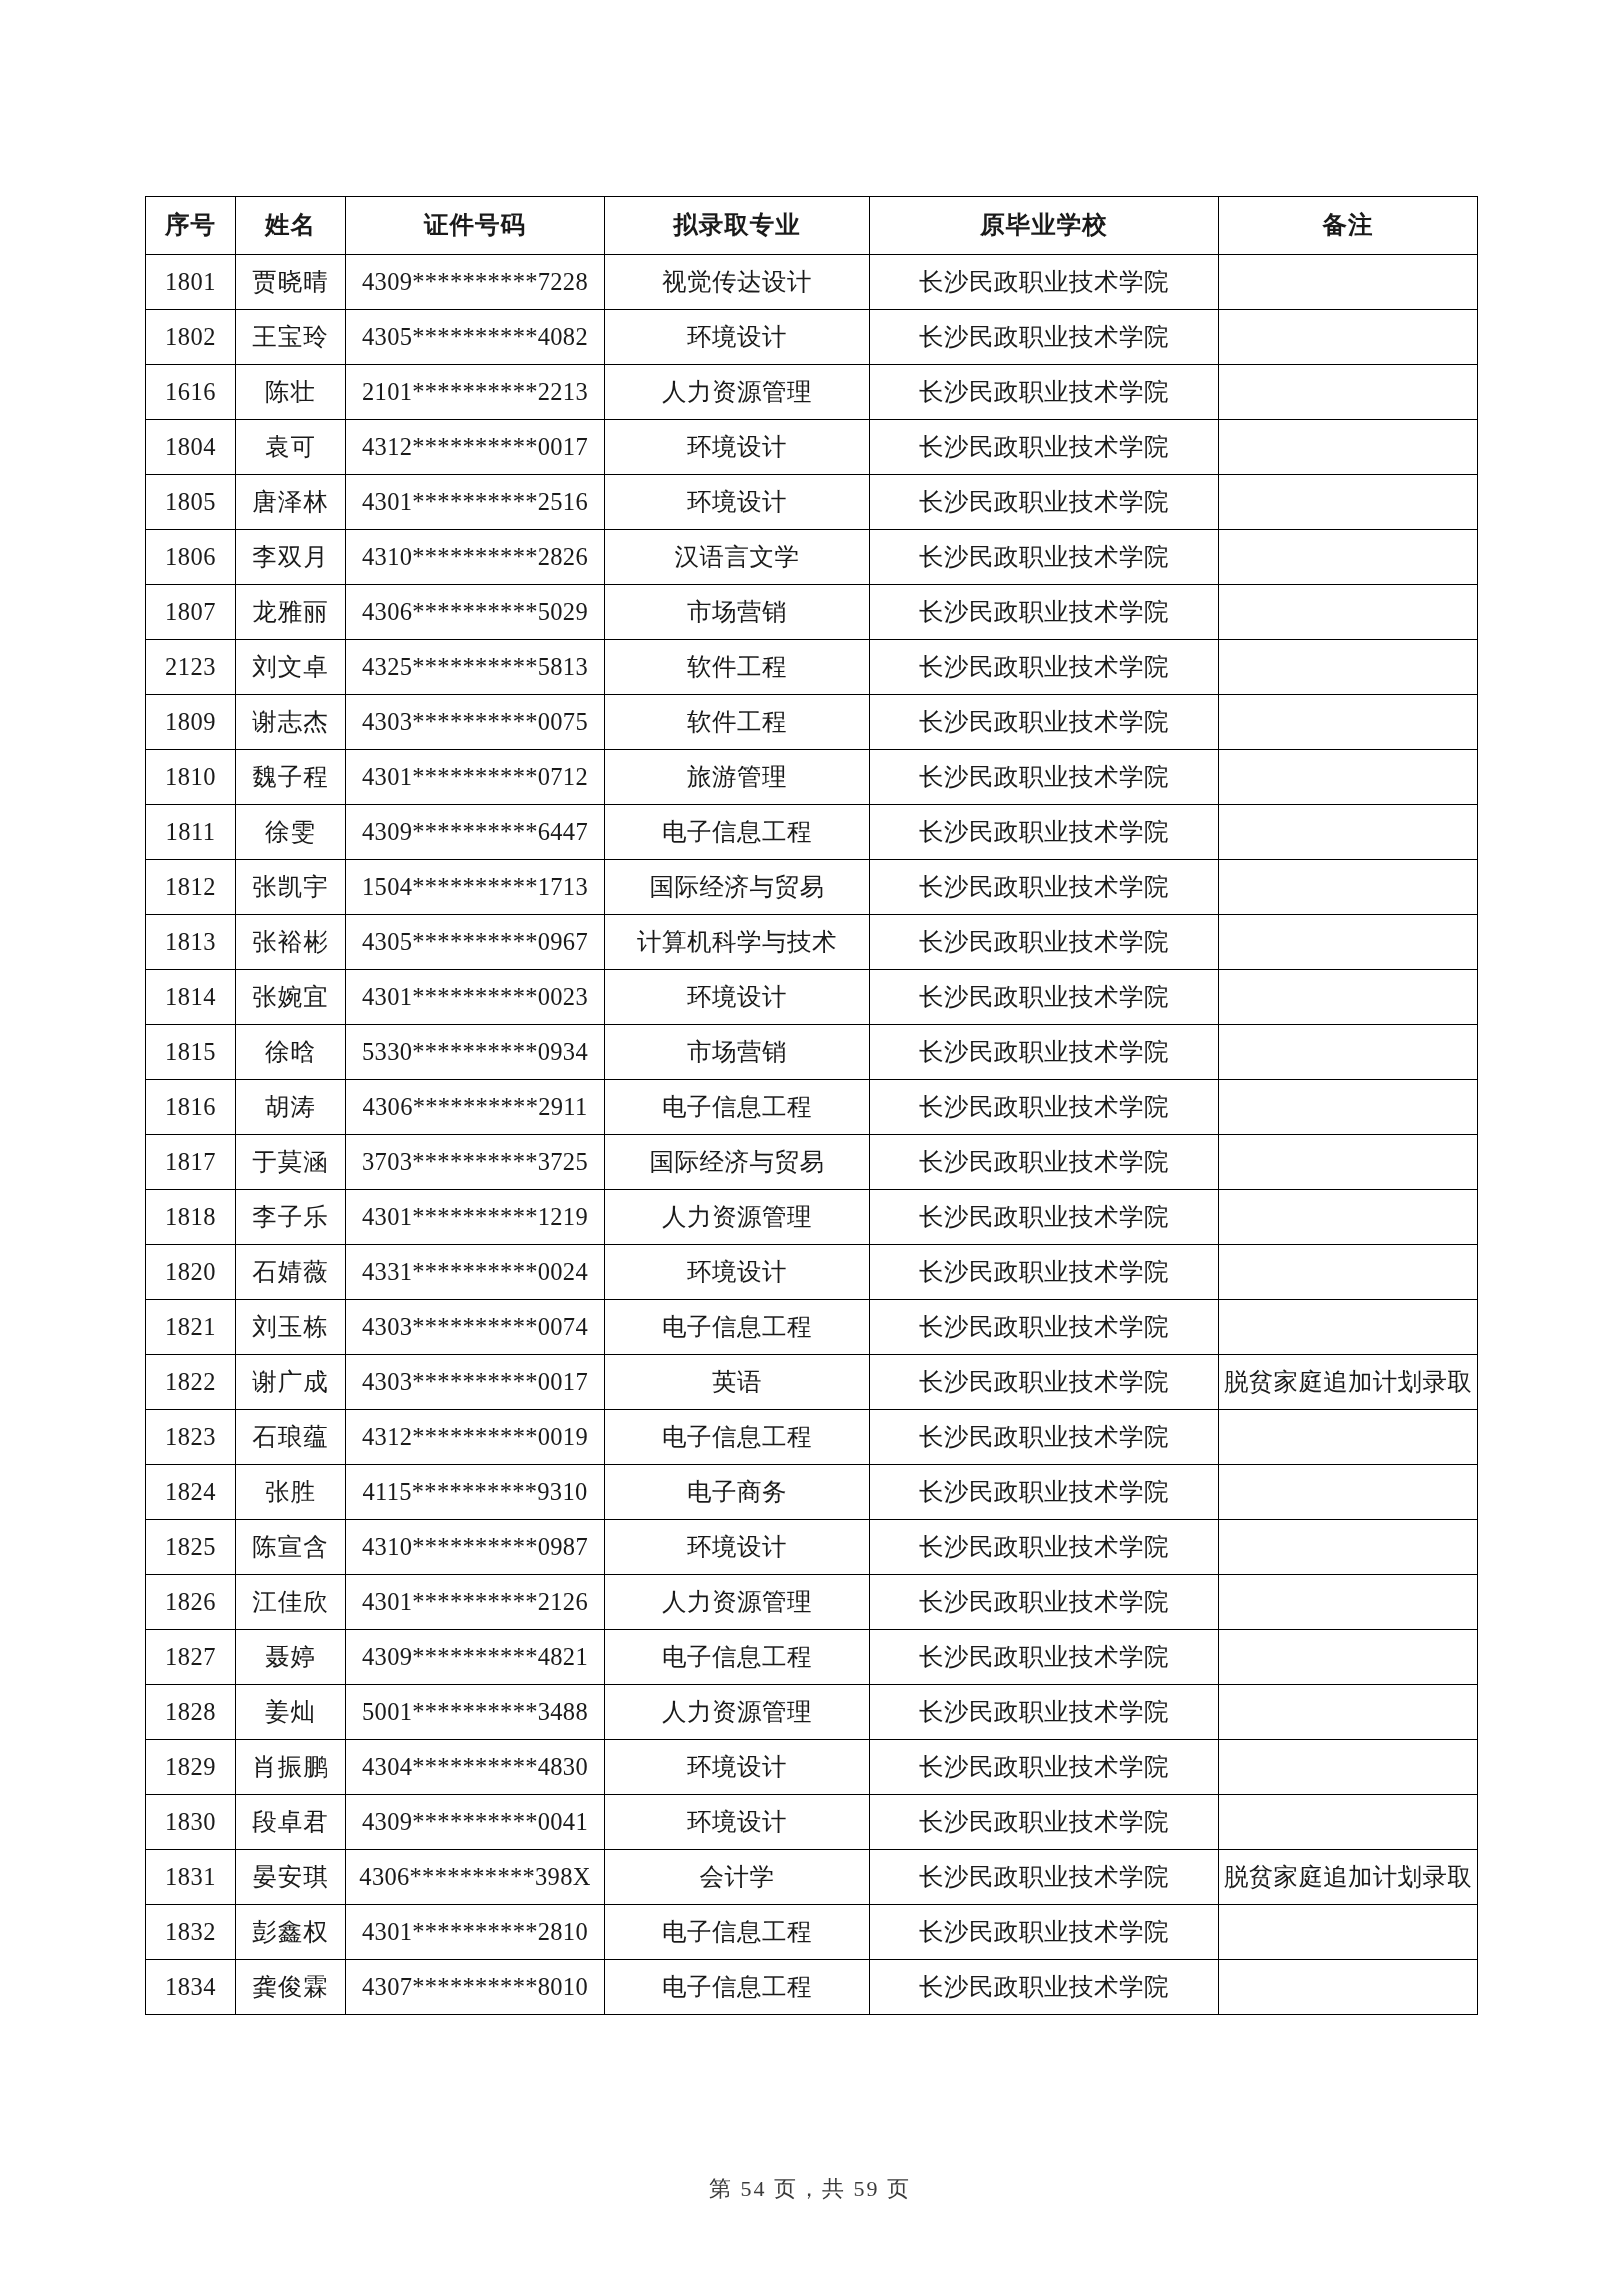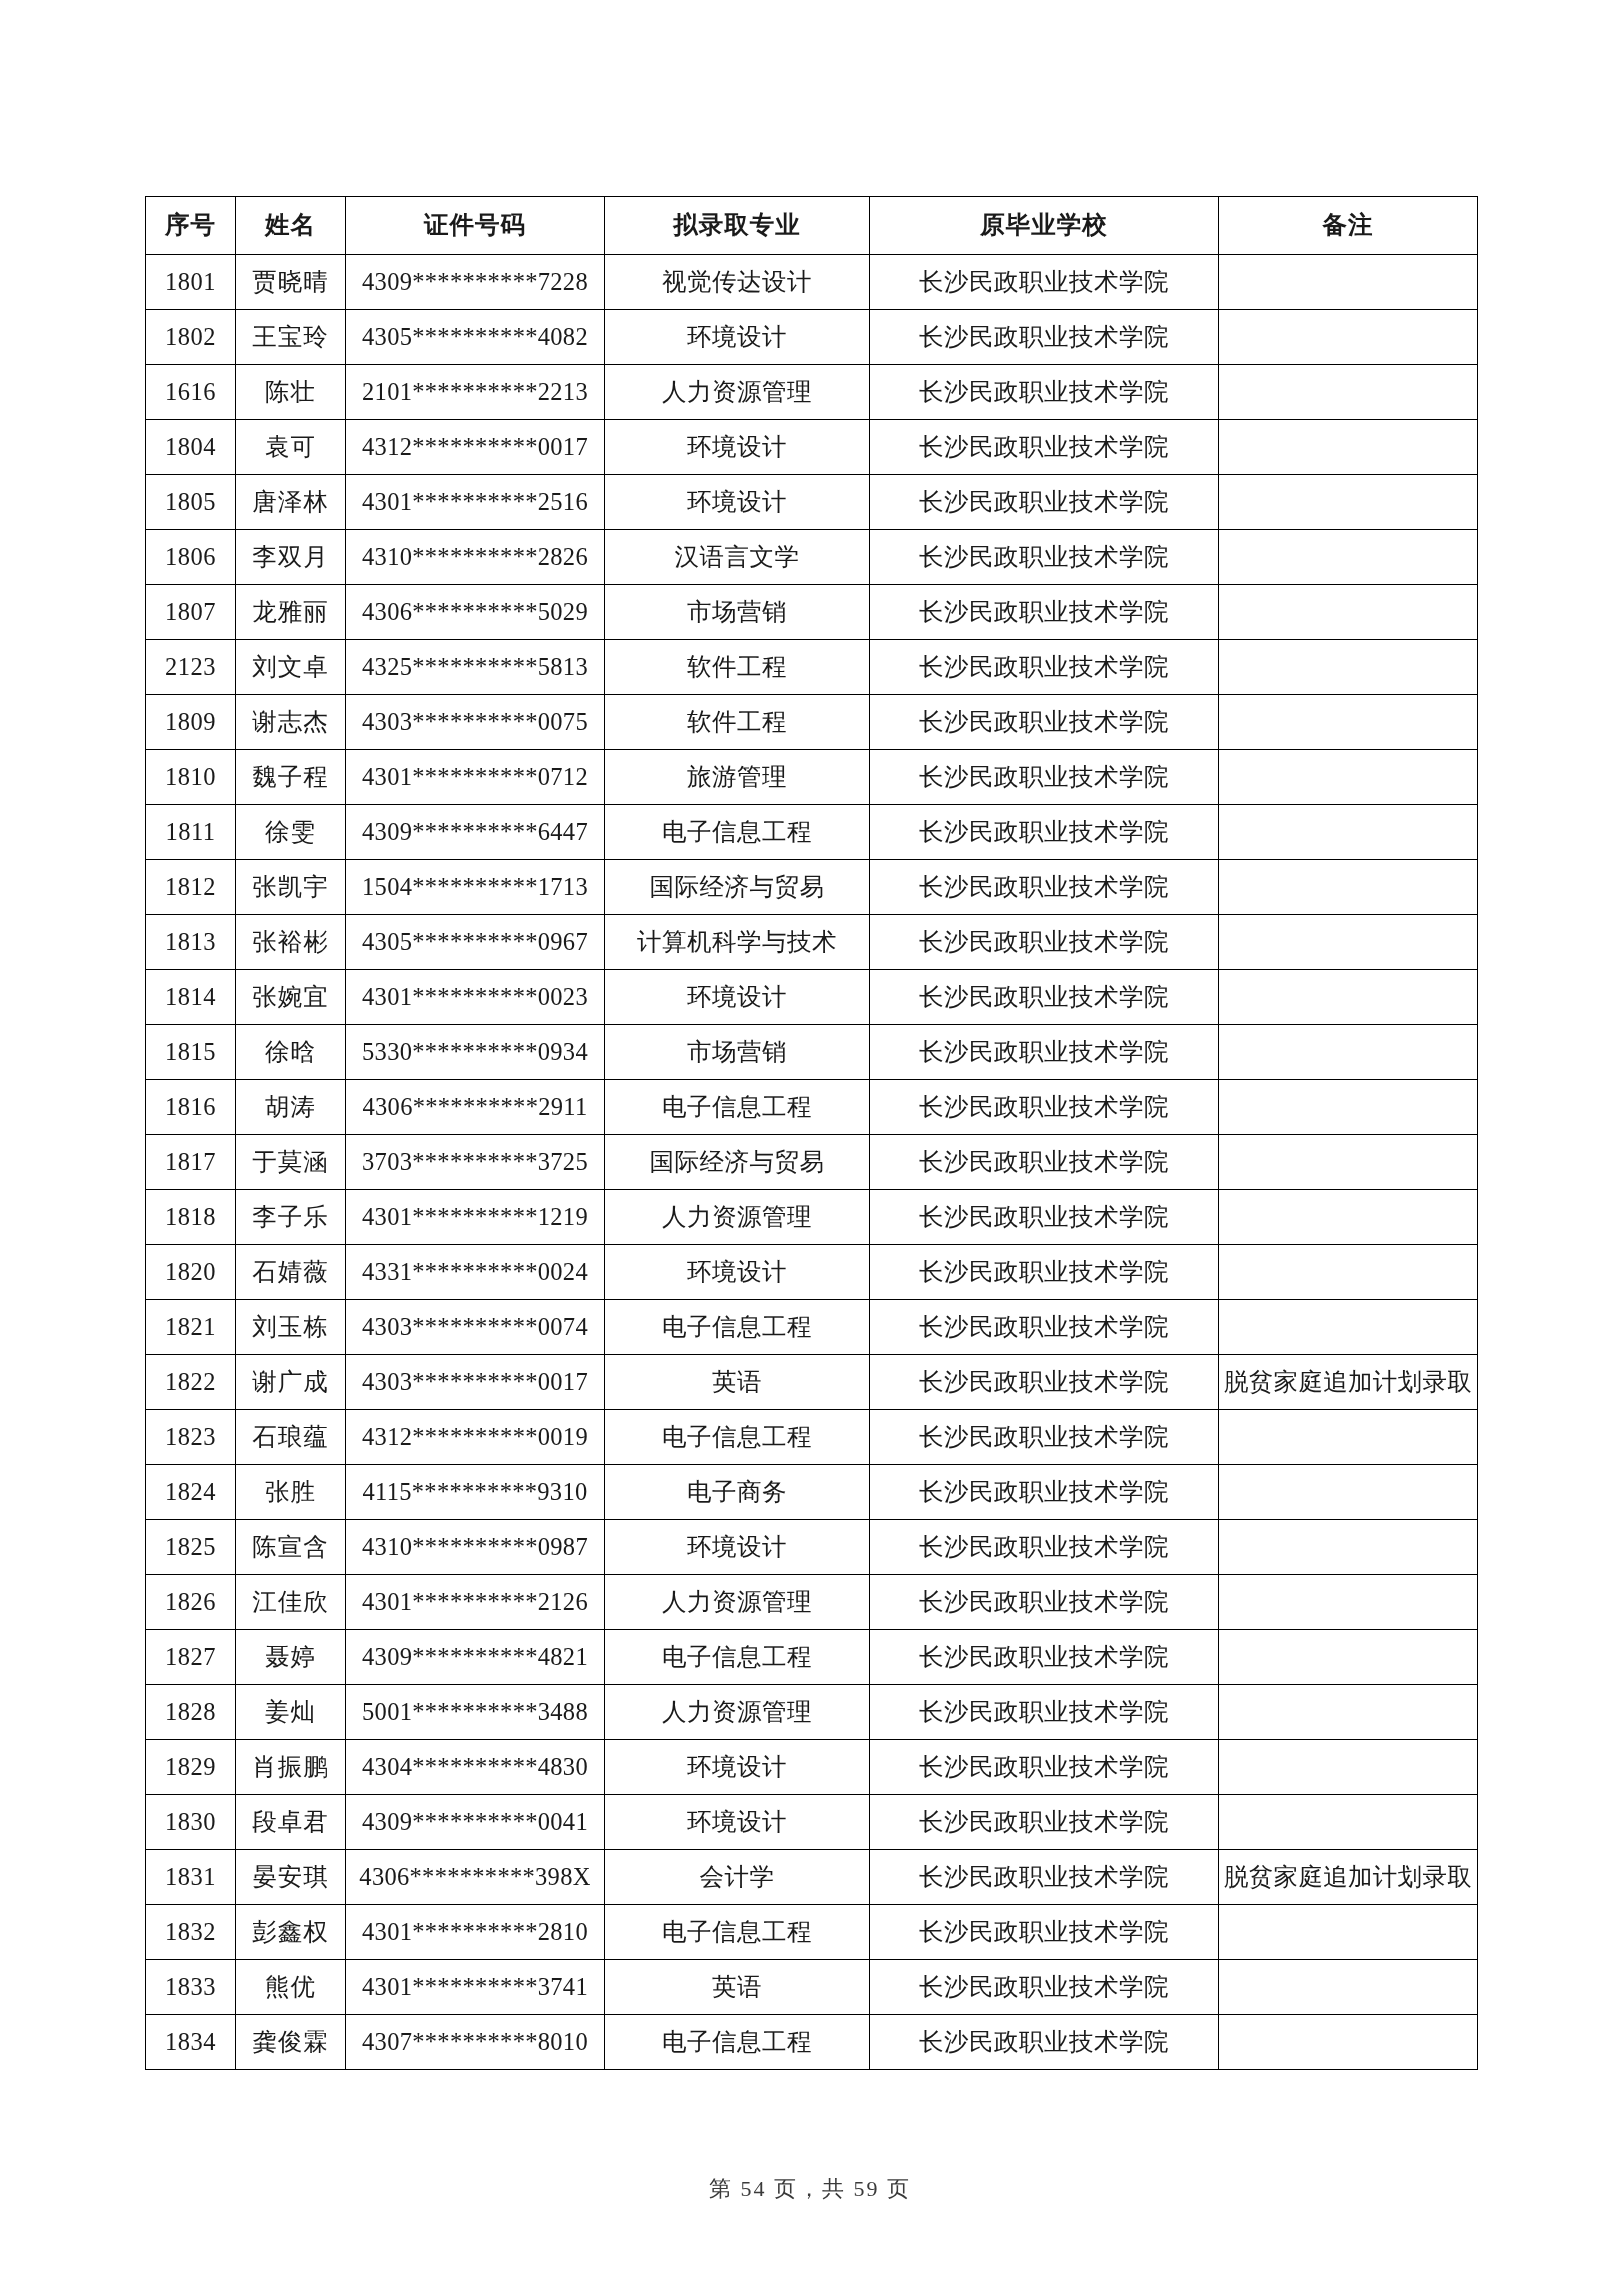--- a/index.html
+++ b/index.html
@@ -365,28 +365,20 @@
           </tr>
           <tr>
             <td class="cell-seq">1832</td>
             <td class="cell-name">彭鑫权</td>
             <td class="cell-id">4301**********2810</td>
             <td class="cell-major">电子信息工程</td>
             <td class="cell-school">长沙民政职业技术学院</td>
             <td class="cell-remark"></td>
           </tr>
           <tr>
-            <td class="cell-seq">1833</td>
-            <td class="cell-name">熊优</td>
-            <td class="cell-id">4301**********3741</td>
-            <td class="cell-major">英语</td>
-            <td class="cell-school">长沙民政职业技术学院</td>
-            <td class="cell-remark"></td>
-          </tr>
-          <tr>
             <td class="cell-seq">1834</td>
             <td class="cell-name">龚俊霖</td>
             <td class="cell-id">4307**********8010</td>
             <td class="cell-major">电子信息工程</td>
             <td class="cell-school">长沙民政职业技术学院</td>
             <td class="cell-remark"></td>
           </tr>
         </tbody>
     </table>
   </div>

